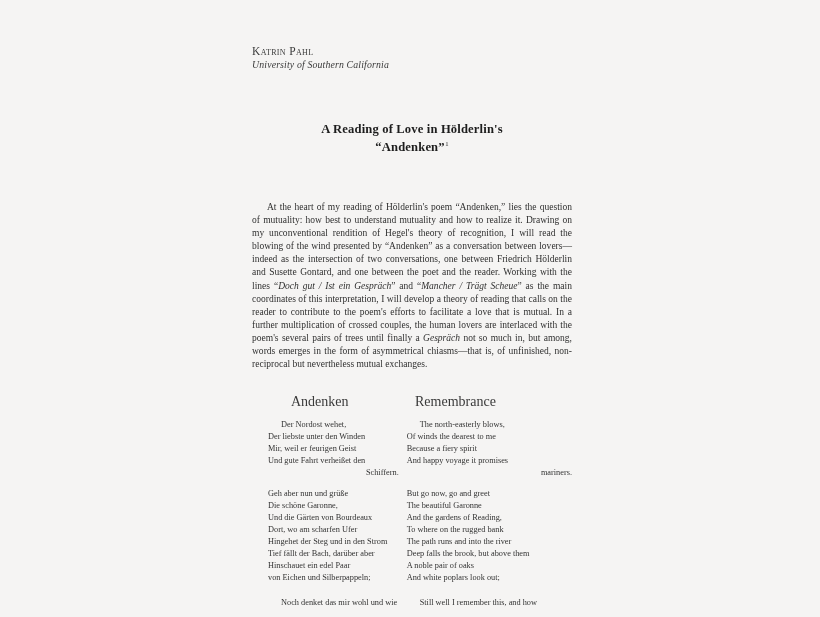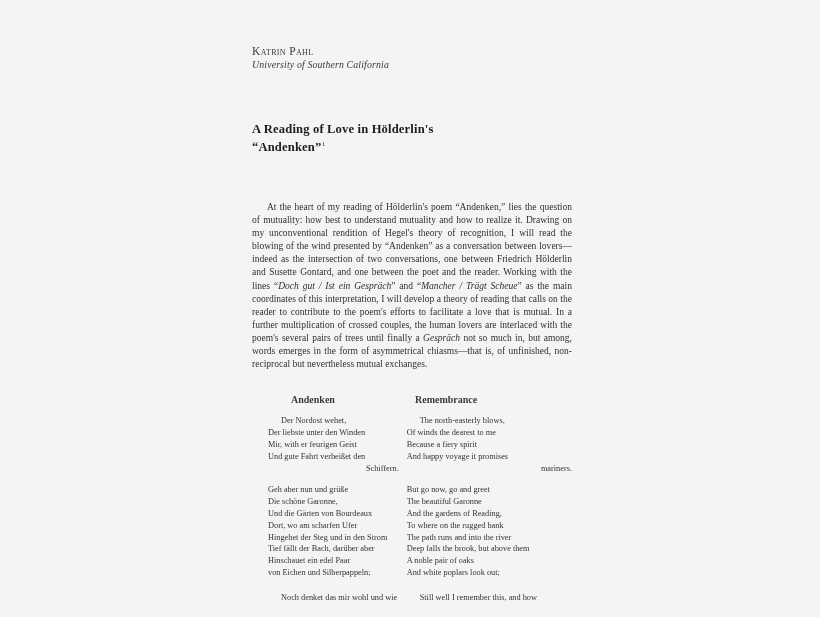--- a/index.html
+++ b/index.html
@@ -40,20 +40,21 @@
     font-style: italic;
     color: #3a3a3a;
     letter-spacing: 0.15px;
     line-height: 1.3;
     margin-top: 1px;
   }
 
   
   .title-block {
     margin-top: 48px;
+    text-align: center;
     font-weight: bold;
     font-size: 12.6px;
     line-height: 1.45;
     letter-spacing: 0.15px;
     color: #1d1d1d;
   }
   .title-line-2 {
     position: relative;
   }
   .footnote-marker {
@@ -81,24 +82,23 @@
 
   
   .poem {
     margin-top: 22px;
     position: relative;
     font-size: 8.3px;
     color: #333;
   }
   .poem-headers {
     display: flex;
-    font-size: 10px;
+    font-size: 14px;
     line-height: 1.2;
     color: #3a3a3a;
-    font-weight: bold;
   }
   .col-head-left {
     width: 152px;
     padding-left: 39px;
     box-sizing: border-box;
   }
   .col-head-right {
     padding-left: 11px;
   }
   .stanza {
@@ -176,21 +176,21 @@
     <div class="poem">
       <div class="poem-headers">
         <div class="col-head-left">Andenken</div>
         <div class="col-head-right">Remembrance</div>
       </div>
       <div id="stanza-container">
           <div class="stanza">
             <div class="col-left">
               <div class="pline first">Der Nordost wehet,</div>
               <div class="pline">Der liebste unter den Winden</div>
-              <div class="pline">Mir, with er feurigen Geist</div>
+              <div class="pline">Mir, weil er feurigen Geist</div>
               <div class="pline">Und gute Fahrt verheißet den</div>
               <div class="pline ind">Schiffern.</div>
             </div>
             <div class="col-right">
               <div class="pline first">The north-easterly blows,</div>
               <div class="pline">Of winds the dearest to me</div>
               <div class="pline">Because a fiery spirit</div>
               <div class="pline">And happy voyage it promises</div>
               <div class="pline ind">mariners.</div>
             </div>

